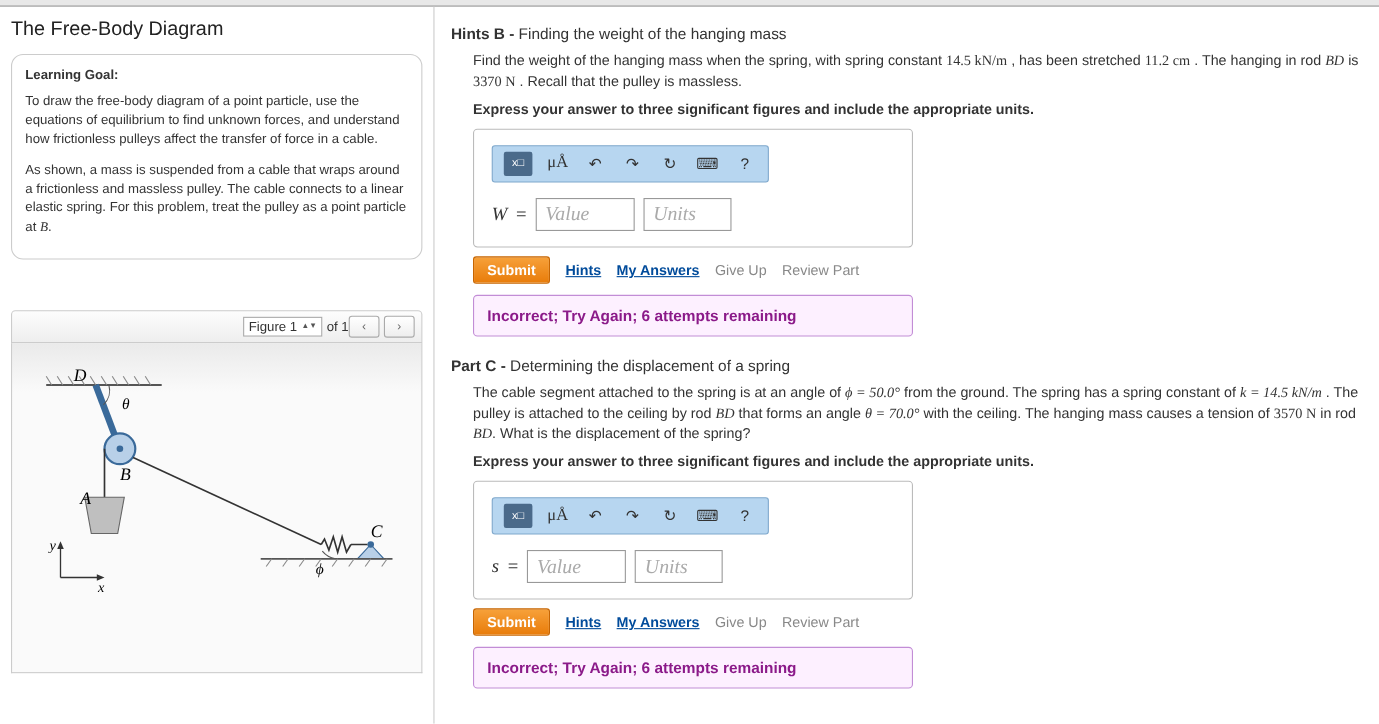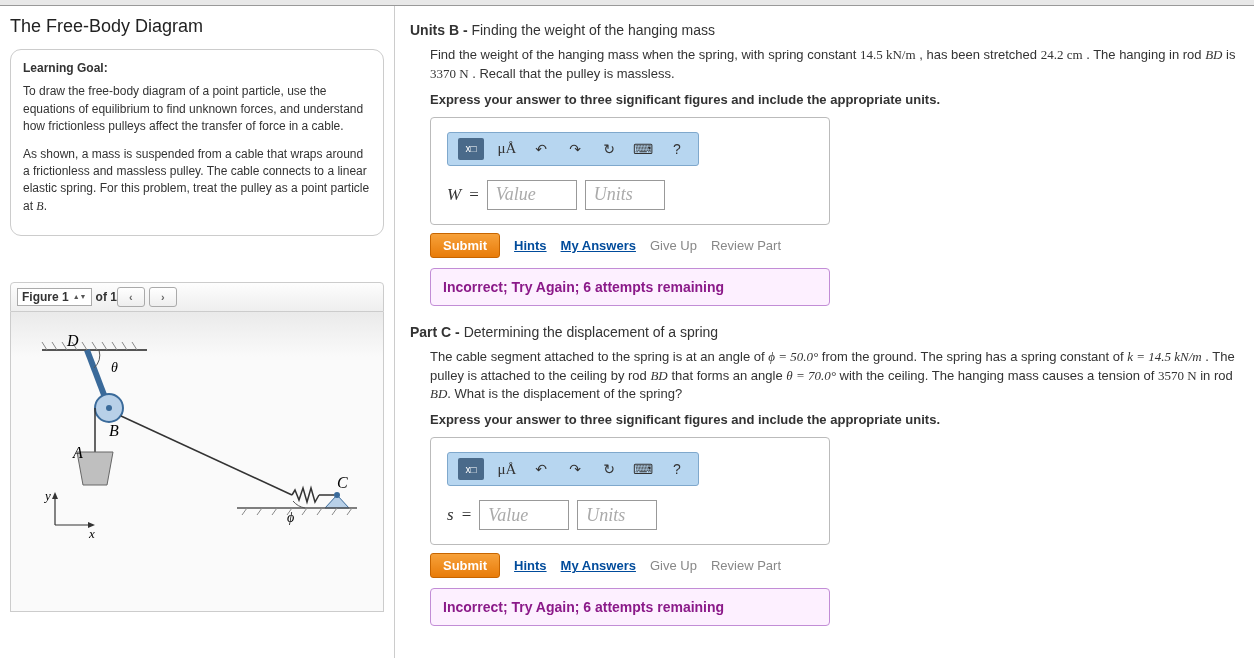--- a/index.html
+++ b/index.html
@@ -6,21 +6,21 @@
   body { font-family: Arial, Helvetica, sans-serif; font-size: 13px; color: #333; background: #fff; width: 1254px; height: 658px; overflow: hidden; }
   .top-bar { height: 6px; background: #e8e8e8; border-bottom: 1px solid #999; }
   .layout { display: flex; height: 652px; }
   .left-col { width: 395px; border-right: 1px solid #ccc; padding: 10px; }
   .right-col { flex: 1; padding: 10px 15px; overflow-y: auto; }
   h1.title { font-size: 18px; font-weight: normal; margin-bottom: 12px; color: #222; }
   .goal-box { border: 1px solid #ccc; border-radius: 11px; padding: 10px 12px; font-size: 12px; line-height: 1.45; margin-bottom: 46px; }
   .goal-box .lg { font-weight: bold; margin-bottom: 6px; }
   .goal-box p { margin-bottom: 10px; }
   .fig-link { text-align: center; color: #004b9b; text-decoration: underline; cursor: pointer; }
-  .fig-panel-head { display: flex; align-items: center; justify-content: flex-start; padding: 4px 6px; border: 1px solid #ccc; background: linear-gradient(#fdfdfd,#eee); border-top-left-radius: 4px; border-top-right-radius: 4px; font-weight: bold; }
+  .fig-panel-head { display: flex; align-items: center; justify-content: flex-end; padding: 4px 6px; border: 1px solid #ccc; background: linear-gradient(#fdfdfd,#eee); border-top-left-radius: 4px; border-top-right-radius: 4px; }
   .fig-select { font-size: 12px; border: 1px solid #aaa; background: #fff; padding: 1px 4px; display: inline-flex; align-items: center; gap: 4px; cursor: pointer; }
   .spin { display: inline-flex; flex-direction: column; font-size: 7px; line-height: 6px; color: #555; }
   .fig-nav { display: flex; gap: 4px; }
   .nav-btn { width: 28px; height: 20px; border: 1px solid #aaa; background: linear-gradient(#fff,#eee); border-radius: 3px; display: flex; align-items: center; justify-content: center; font-size: 11px; color: #666; cursor: pointer; }
   .fig-body { border: 1px solid #ccc; border-top: none; height: 300px; background: linear-gradient(#eaeaea,#fafafa 15%,#fafafa); padding: 18px 0 0 0; display:flex; justify-content:center; }
   .diagram { width: 320px; height: 230px; position: relative; }
   .part-head { font-size: 14px; margin: 6px 0 8px 0; }
   .part-head b { font-weight: bold; }
   .qtext { margin-left: 20px; font-size: 13px; line-height: 1.45; margin-bottom: 8px; }
   .mathvar { font-family: 'Times New Roman', serif; font-style: italic; }
@@ -138,24 +138,24 @@
           <text x="8" y="170" font-family="Times New Roman" font-style="italic" font-size="13">y</text>
           <text x="52" y="208" font-family="Times New Roman" font-style="italic" font-size="13">x</text>
         </svg>
       </div>
     </div>
   </div>
 
   <div class="right-col">
 
     <div class="part-head">
-      <b>Units B - </b><span>Finding the weight of the hanging mass</span>
+      <b>Hints B - </b><span>Finding the weight of the hanging mass</span>
     </div>
     <div class="qtext">
-      <span>Find the weight of the hanging mass when the spring, with spring constant </span><span class="mathup">14.5 kN/m</span><span> , has been stretched </span><span class="mathup">24.2 cm</span><span> . The hanging in rod </span><span class="mathvar">BD</span><span> is </span><span class="mathup">3370 N</span><span> . Recall that the pulley is massless.</span>
+      <span>Find the weight of the hanging mass when the spring, with spring constant </span><span class="mathup">14.5 kN/m</span><span> , has been stretched </span><span class="mathup">11.2 cm</span><span> . The hanging in rod </span><span class="mathvar">BD</span><span> is </span><span class="mathup">3370 N</span><span> . Recall that the pulley is massless.</span>
     </div>
     <div class="instr">Express your answer to three significant figures and include the appropriate units.</div>
 
     <div class="answer-box">
       <div class="toolbar">
         <span class="tool templates">
             <span>x□</span>
           </span>
         <span class="tool special">
             <span>μÅ</span>

